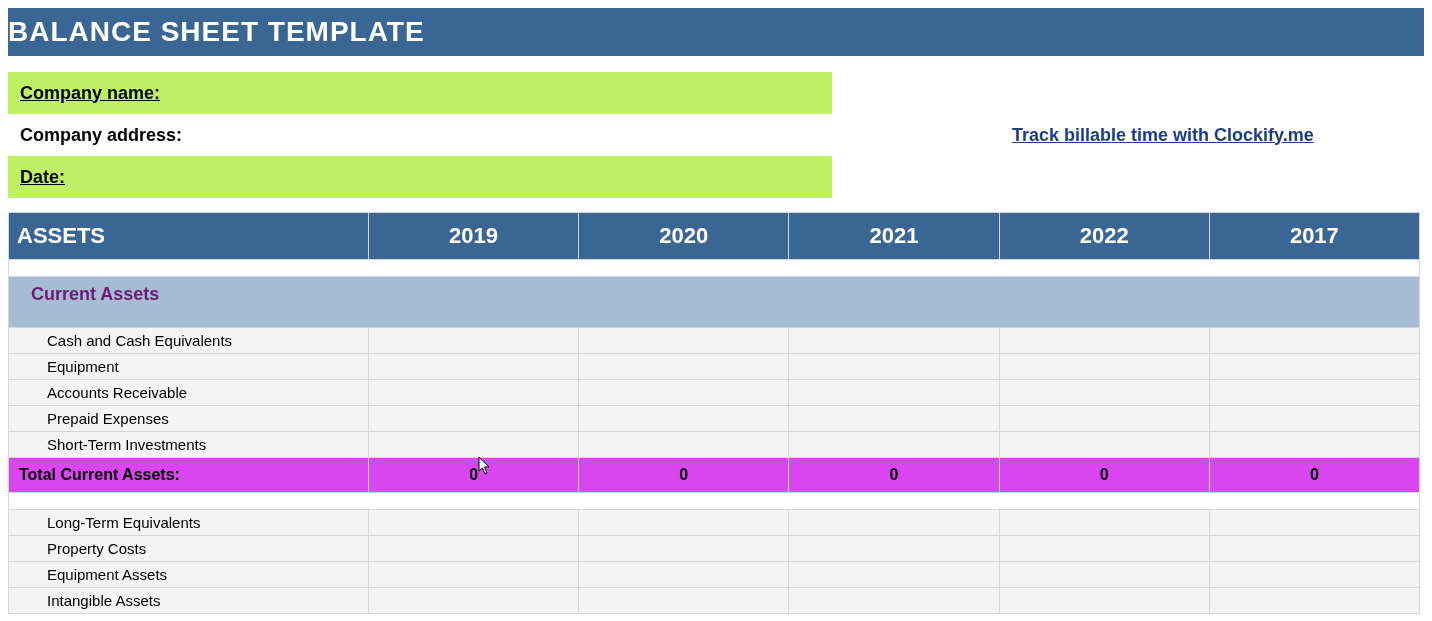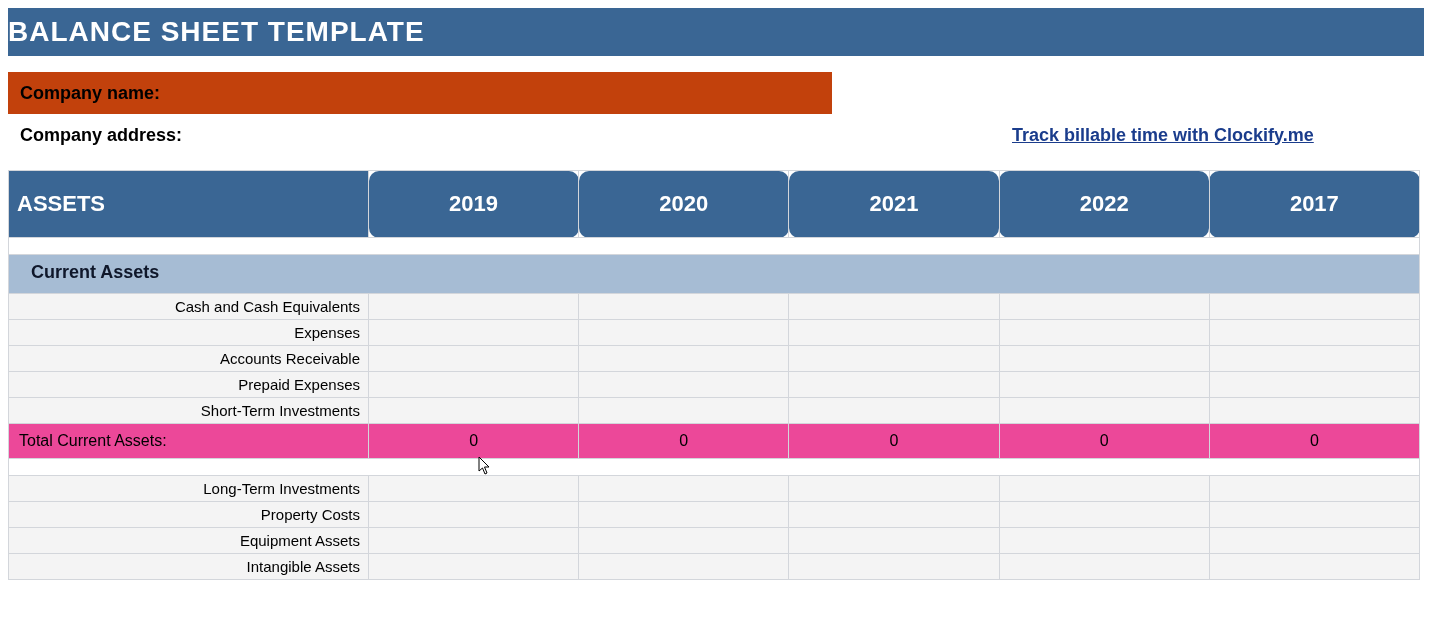--- a/index.html
+++ b/index.html
@@ -26,22 +26,23 @@
     width: 100%;
   }
   .info-table td {
     height: 42px;
     font-size: 18px;
     font-weight: bold;
     padding: 0 12px;
     vertical-align: middle;
   }
   .info-label-shaded {
-    background: #c2410c;
+    background: #bef264;
     width: 800px;
+    text-decoration: underline;
   }
   .info-label-plain {
     background: #fff;
     width: 800px;
     margin-top: 36px;
   }
   .info-link-cell {
     background: #fff;
     width: auto;
     text-align: left;
@@ -64,61 +65,59 @@
     table-layout: fixed;
   }
   .main-table th, .main-table td {
     border: 1px solid #d3d6db;
   }
   .header-row th {
     background: #3a6694;
     color: #fff;
     font-size: 22px;
     font-weight: bold;
-    padding: 20px 8px;
+    padding: 10px 8px;
   }
   .header-row th.label-col {
     text-align: left;
     width: 360px;
   }
   .header-row th.year-col {
     text-align: center;
-    border-radius: 10px;
   }
   .spacer-row td {
     background: #fff;
     height: 14px;
     border-left: 1px solid #d3d6db;
     border-right: 1px solid #d3d6db;
   }
   .section-row td {
     background: #a6bcd4;
-    color: #0f172a;
+    color: #701a75;
     font-size: 18px;
     font-weight: bold;
-    padding: 4px 8px 8px 22px;
+    padding: 4px 8px 20px 22px;
     height: 26px;
   }
   .item-row td {
     background: #f4f4f4;
     font-size: 15px;
     padding: 4px 8px;
     height: 16px;
   }
   .item-row td.label-cell {
     padding-left: 38px;
-    text-align: right;
   }
   .item-row td.year-cell {
     text-align: center;
   }
   .total-row td {
-    background: #ec4899;
+    background: #d946ef;
     font-size: 16px;
-    font-weight: normal;
+    font-weight: bold;
     padding: 6px 8px;
     height: 22px;
   }
   .total-row td.label-cell {
     padding-left: 10px;
   }
   .total-row td.year-cell {
     text-align: center;
   }
   .cursor-icon {
@@ -137,20 +136,24 @@
   <tbody>
       <tr>
     <td class="info-label-shaded">Company name:</td>
     <td class="info-link-cell"></td>
   </tr>
   <tr>
     <td class="info-label-plain">Company address:</td>
     <td class="info-link-cell" style="padding-left:180px;">
       <a href="#">Track billable time with Clockify.me</a>
     </td>
+  </tr>
+  <tr>
+    <td class="info-label-shaded">Date:</td>
+    <td class="info-link-cell"></td>
   </tr>
 </tbody>
   </table>
 
 <div class="gap"></div>
 
 <table class="main-table">
   <colgroup>
     <col style="width:360px">
     <col>
@@ -178,21 +181,21 @@
   </tr>
   <tr class="item-row">
     <td class="label-cell">Cash and Cash Equivalents</td>
     <td class="year-cell"></td>
         <td class="year-cell"></td>
         <td class="year-cell"></td>
         <td class="year-cell"></td>
         <td class="year-cell"></td>
   </tr>
   <tr class="item-row">
-    <td class="label-cell">Expenses</td>
+    <td class="label-cell">Equipment</td>
     <td class="year-cell"></td>
         <td class="year-cell"></td>
         <td class="year-cell"></td>
         <td class="year-cell"></td>
         <td class="year-cell"></td>
   </tr>
   <tr class="item-row">
     <td class="label-cell">Accounts Receivable</td>
     <td class="year-cell"></td>
         <td class="year-cell"></td>
@@ -223,21 +226,21 @@
     <td class="year-cell">0</td>
     <td class="year-cell">0</td>
     <td class="year-cell">0</td>
   </tr>
 
   <tr class="spacer-row">
         <td colspan="6"></td>
       </tr>
 
   <tr class="item-row">
-    <td class="label-cell">Long-Term Investments</td>
+    <td class="label-cell">Long-Term Equivalents</td>
     <td class="year-cell"></td>
         <td class="year-cell"></td>
         <td class="year-cell"></td>
         <td class="year-cell"></td>
         <td class="year-cell"></td>
   </tr>
   <tr class="item-row">
     <td class="label-cell">Property Costs</td>
     <td class="year-cell"></td>
         <td class="year-cell"></td>

